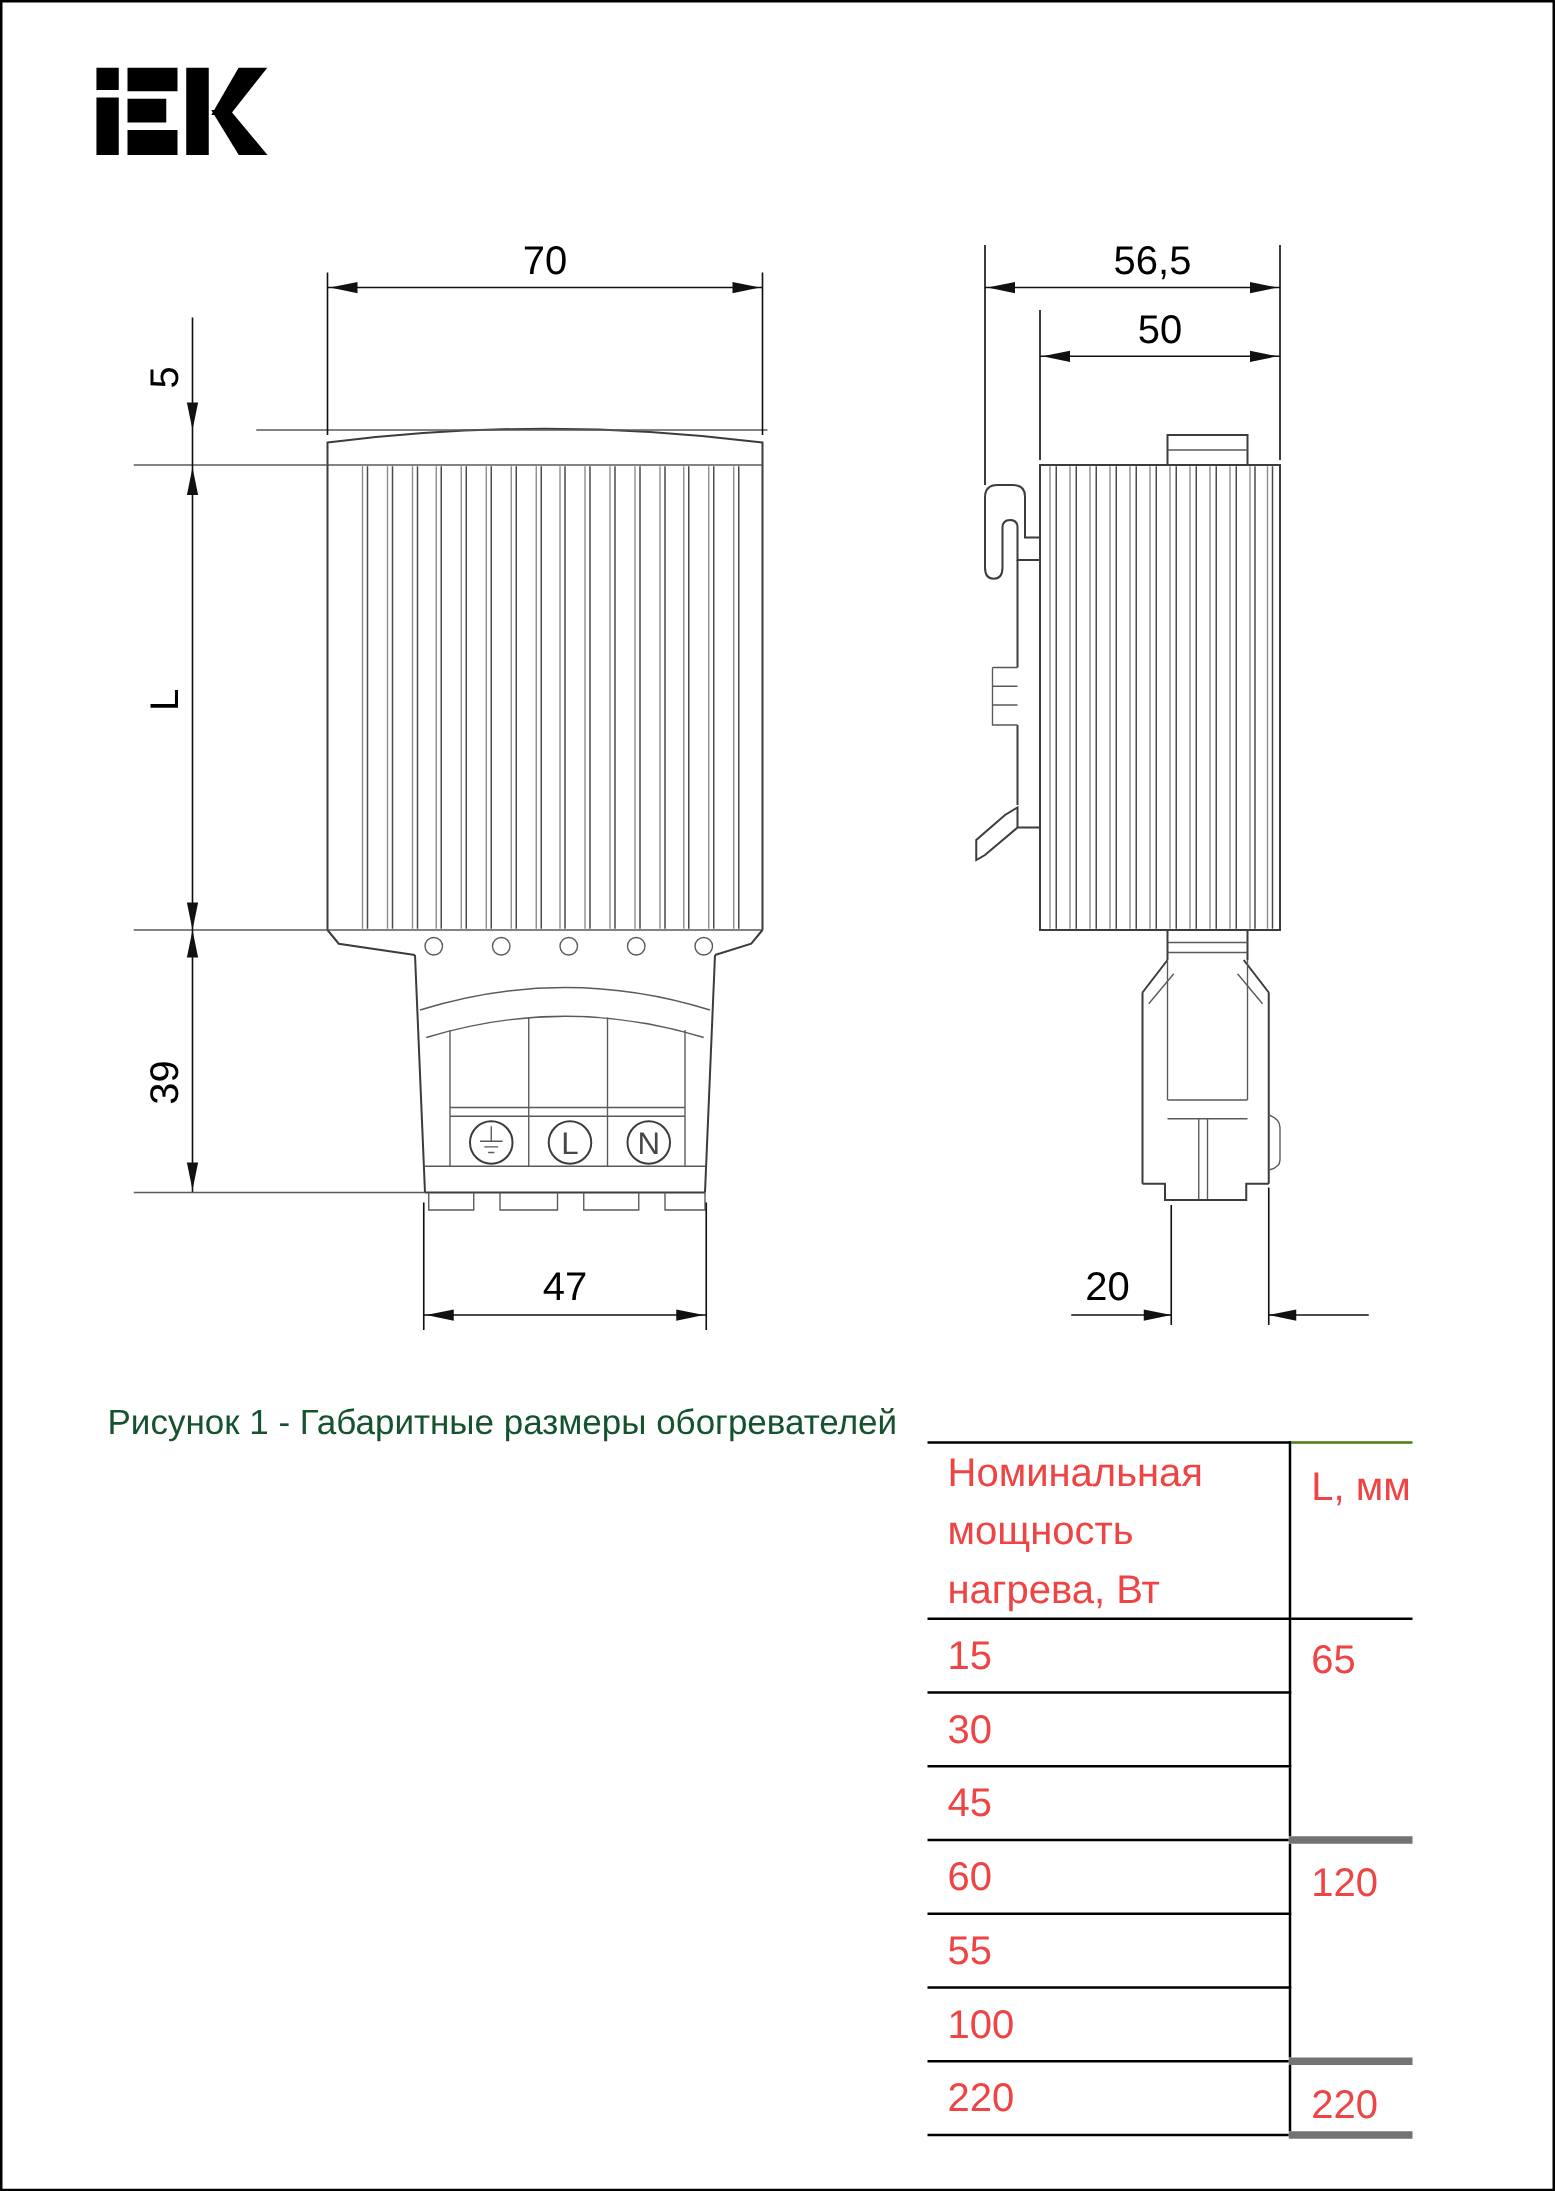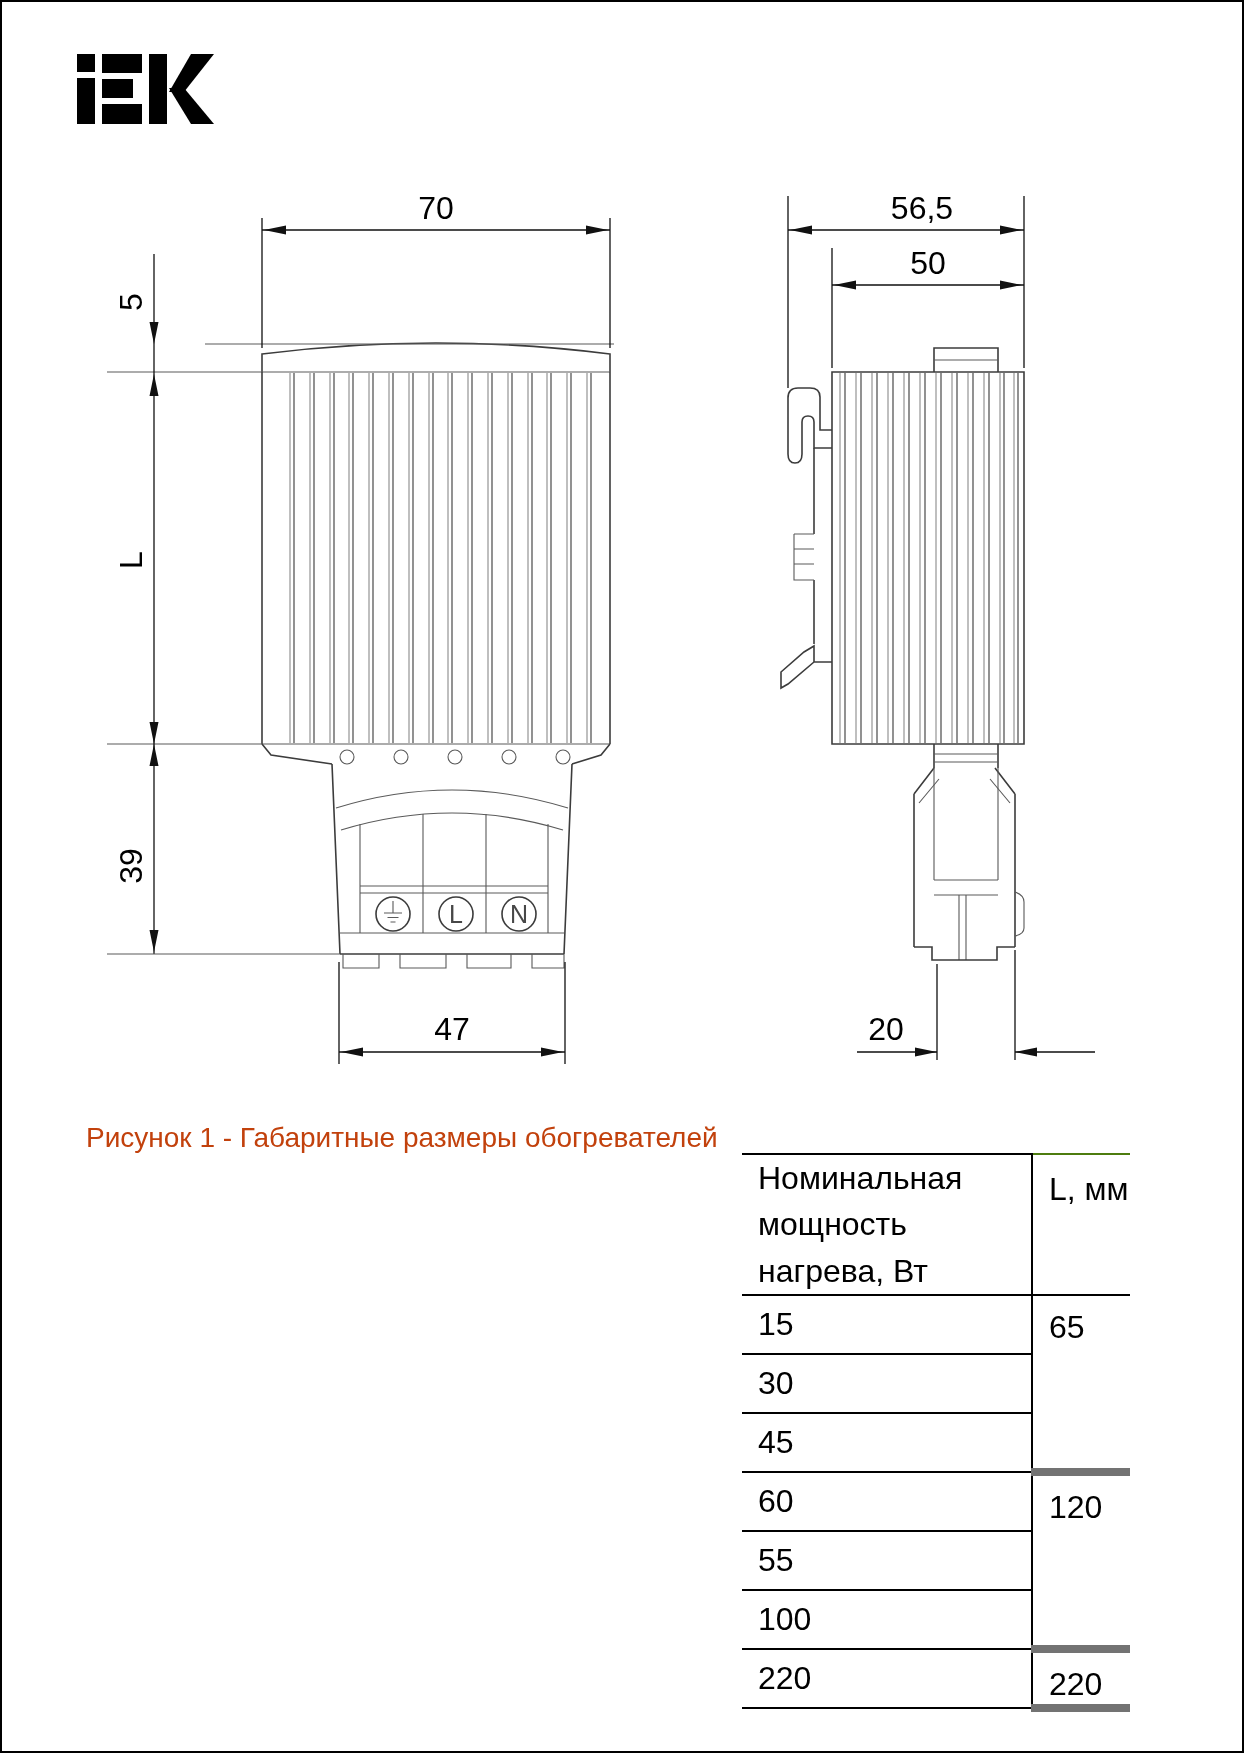--- a/index.html
+++ b/index.html
@@ -10,47 +10,47 @@
     border:2px solid #000;
     box-sizing:border-box;
     font-family:"Liberation Sans", sans-serif;
     color:#000;
     overflow:hidden;
   }
   .logo-wrap{position:absolute;left:75px;top:52px;}
   .drawing-svg{position:absolute;left:0;top:0;}
   .caption{
     position:absolute;left:84px;top:1119px;
-    font-size:28px;line-height:1.2;color:#c2410c;
+    font-size:28px;line-height:1.2;color:#14532d;
     white-space:nowrap;
   }
   .spec-table{
     position:absolute;left:740px;top:1151px;
     border-collapse:collapse;table-layout:fixed;
-    width:388px;font-size:32px;color:#000000;
+    width:388px;font-size:32px;color:#ef4444;
   }
   .spec-table th,.spec-table td{
     font-weight:normal;text-align:left;vertical-align:middle;
     padding:0 0 0 16px;box-sizing:border-box;
   }
   .spec-table th.power-h{
     border-top:2px solid #000;border-bottom:2px solid #000;border-right:2px solid #000;
     height:102px;line-height:1.45;padding-right:8px;
   }
   .spec-table th.length-h{
     border-top:2px solid #4d7c0f;border-bottom:2px solid #000;
     vertical-align:top;padding-top:16px;
   }
   .spec-table td.power{
     border-right:2px solid #000;border-bottom:2px solid #000;
     height:59px;
     margin-top:36px;
   }
   .spec-table td.length{
-    border-bottom:8px solid #737373;
+    border-bottom:6px solid #737373;
     vertical-align:top;padding-top:13px;
   }
   
   .ol{stroke:#3c3c3c;stroke-width:1.6;fill:none;}
   .thin{stroke:#5a5a5a;stroke-width:1.1;fill:none;}
   .fin{stroke:#8b8b8b;stroke-width:1.1;fill:none;}
   .fin2{stroke:#4a4a4a;stroke-width:1.2;fill:none;}
   .dim{stroke:#111;stroke-width:1.3;fill:none;}
   .arr{fill:#111;stroke:none;}
   .dimtxt{font-family:"Liberation Sans",sans-serif;font-size:32px;fill:#000;}

